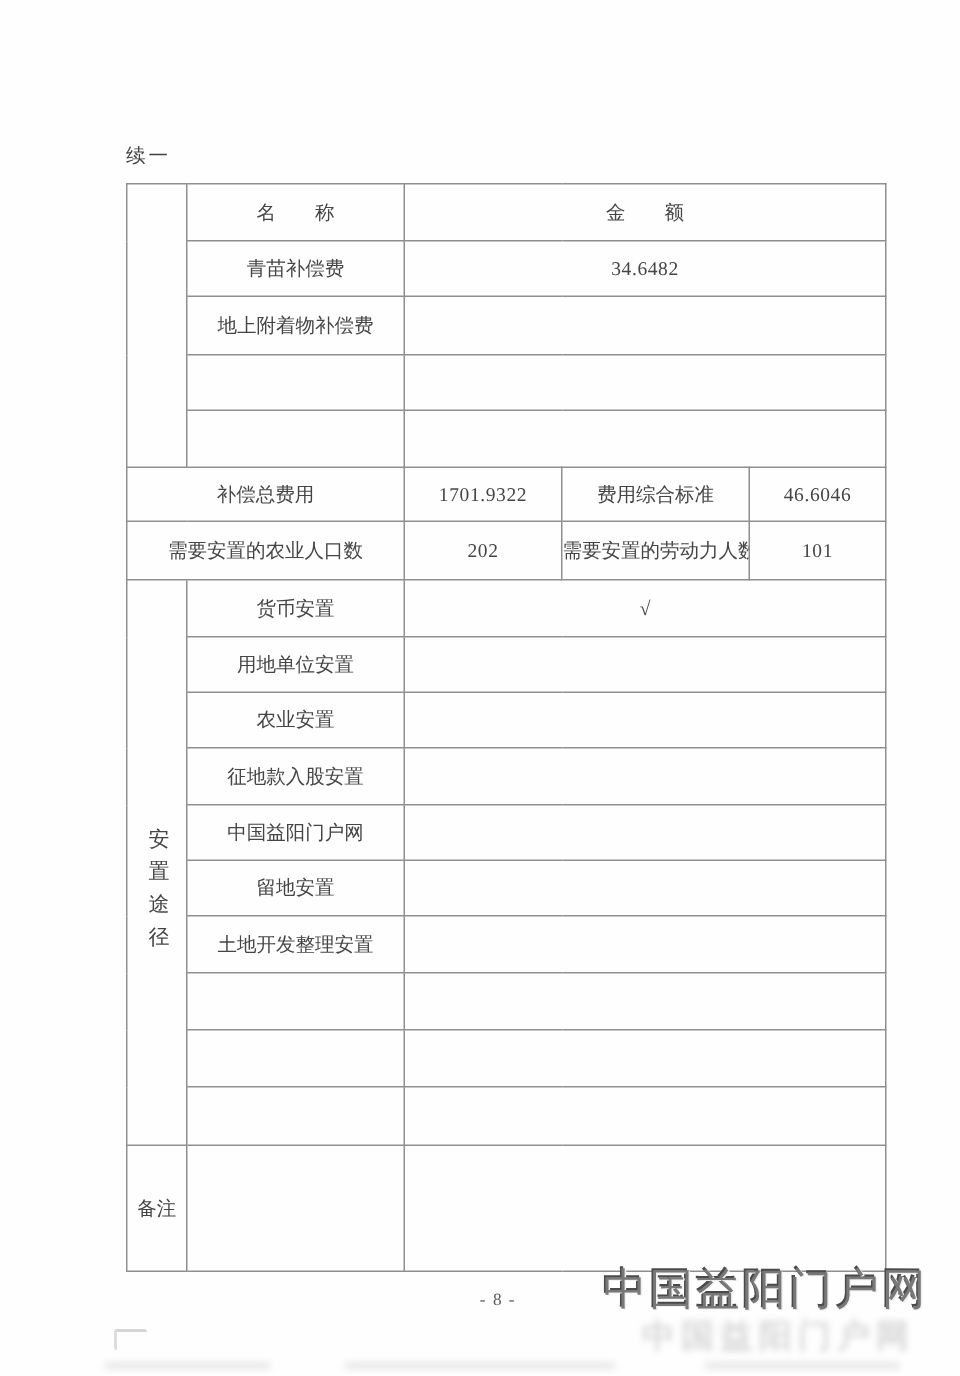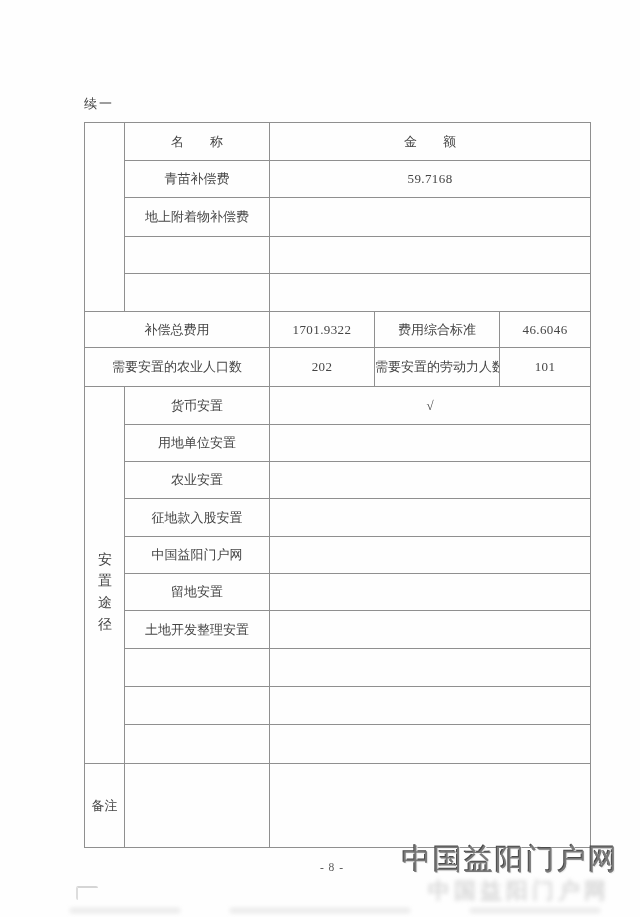--- a/index.html
+++ b/index.html
@@ -125,21 +125,21 @@
       <col style="width:91px">
     </colgroup>
     <tbody>
       <tr style="height:38px">
         <td rowspan="5"></td>
         <td>名　　称</td>
         <td colspan="3">金　　额</td>
       </tr>
       <tr style="height:37px">
         <td>青苗补偿费</td>
-        <td colspan="3" class="num">59.7168</td>
+        <td colspan="3" class="num">34.6482</td>
       </tr>
       <tr style="height:39px">
         <td>地上附着物补偿费</td>
         <td colspan="3" class="num"></td>
       </tr>
       <tr style="height:37px">
         <td></td>
         <td colspan="3" class="num"></td>
       </tr>
       <tr style="height:38px">

